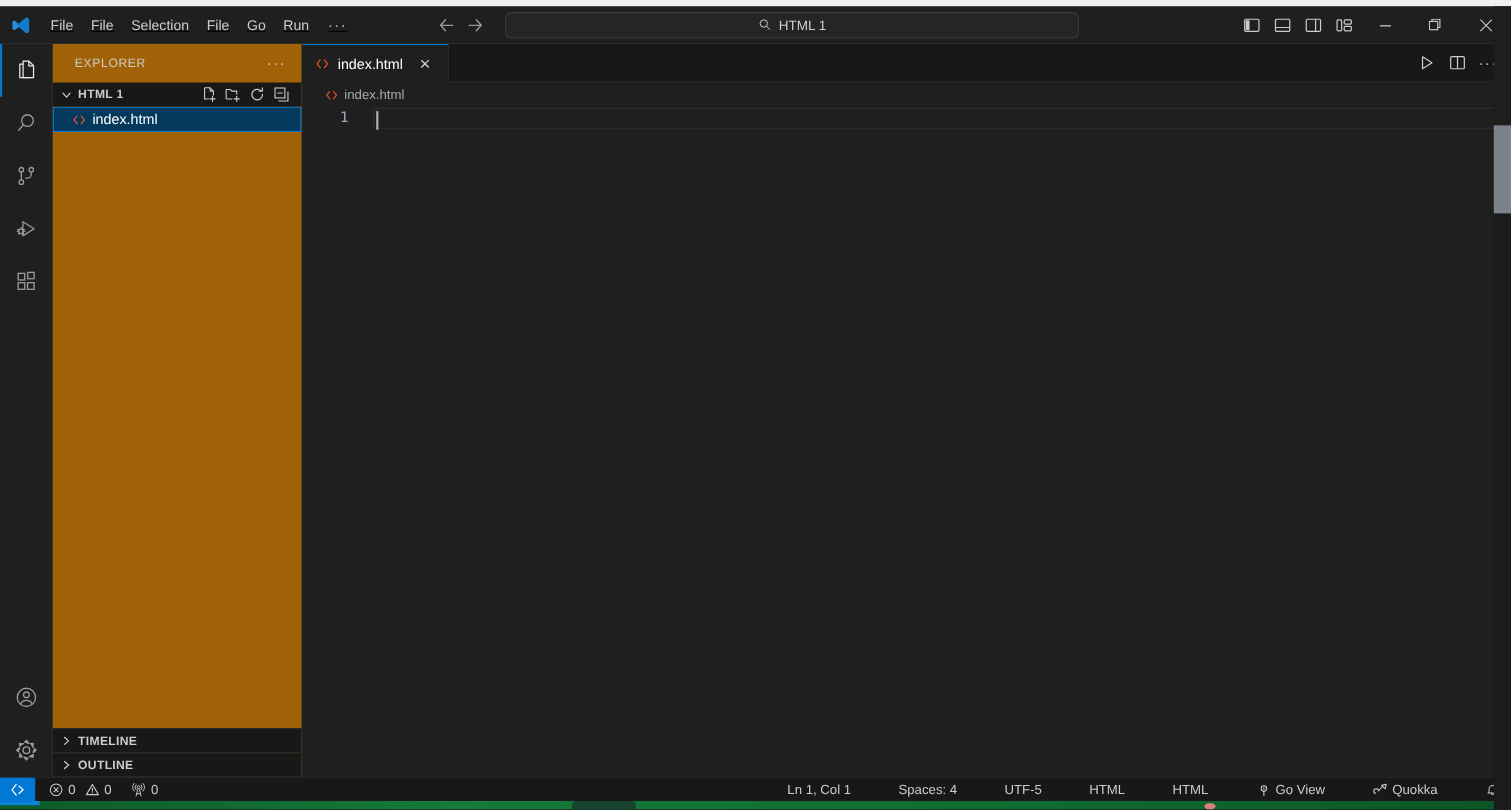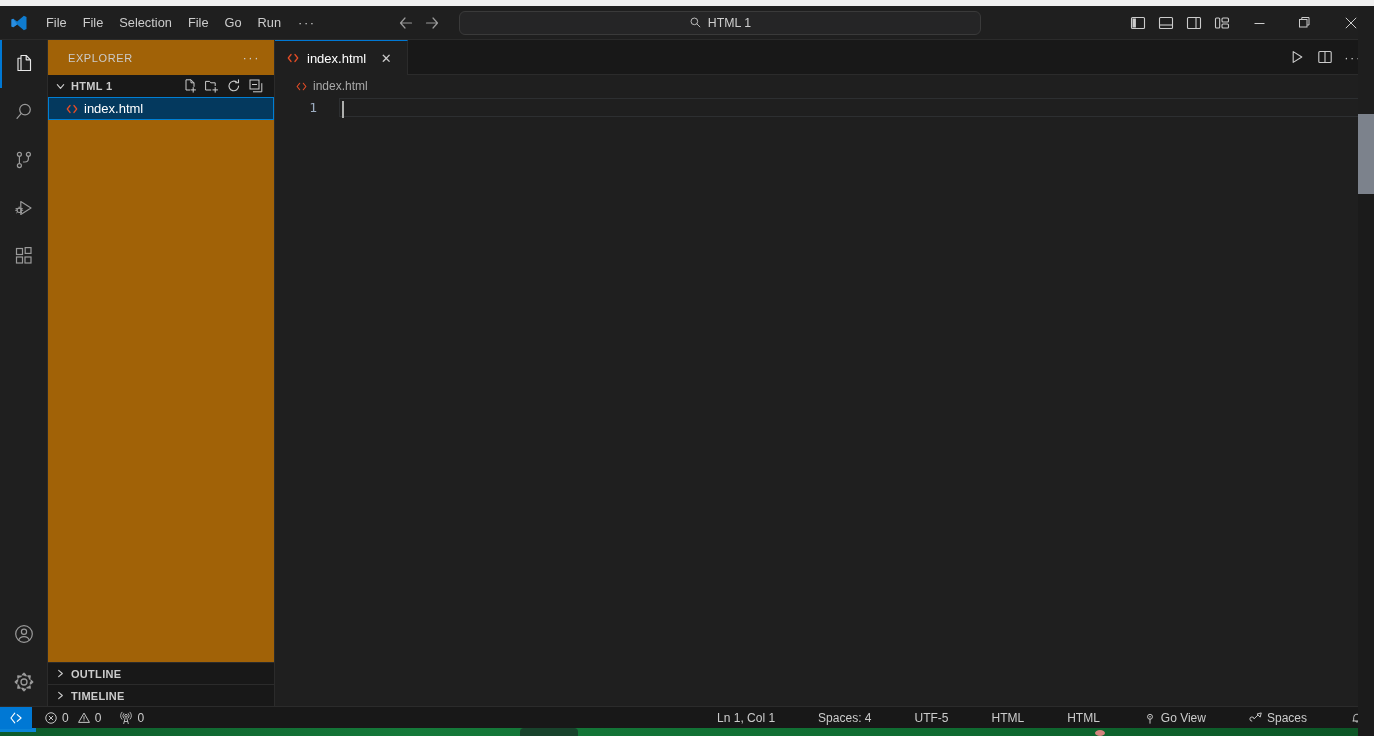--- a/index.html
+++ b/index.html
@@ -38,20 +38,21 @@
     position: absolute; left: 0; top: 6px; width: 1374px; height: 722px;
     background: #1e1e1e;
     display: flex; flex-direction: column;
   }
 
   
   #title-bar {
     height: 34px; min-height: 34px; background: #1f1f1f;
     display: flex; align-items: center; position: relative;
     border-bottom: 1px solid #2b2b2b;
+    text-decoration: underline;
   }
   #app-logo { width: 38px; display: flex; align-items: center; justify-content: center; }
   #menu-bar { display: flex; align-items: center; gap: 0px; }
   .menu-item {
     font-size: 12.8px; color: #cccccc; padding: 4px 8px; border-radius: 3px;
     cursor: default; white-space: nowrap;
   }
   #menu-more { font-size: 13px; color: #cccccc; padding: 2px 9px; letter-spacing: 1.5px; }
 
   #nav-center {
@@ -492,30 +493,30 @@
           <span class="tree-label">index.html</span>
         </div>
       </div>
 
       <div class="section-header bottom-section">
         <span class="twisty">
           <svg width="11" height="11" viewBox="0 0 12 12">
             <path d="M4 2.5 L8 6 L4 9.5" stroke="#cccccc" stroke-width="1.2" fill="none" stroke-linecap="round" stroke-linejoin="round"></path>
           </svg>
         </span>
-        <span class="section-label">OUTLINE</span>
+        <span class="section-label">TIMELINE</span>
       </div>
 
       <div class="section-header bottom-section">
         <span class="twisty">
           <svg width="11" height="11" viewBox="0 0 12 12">
             <path d="M4 2.5 L8 6 L4 9.5" stroke="#cccccc" stroke-width="1.2" fill="none" stroke-linecap="round" stroke-linejoin="round"></path>
           </svg>
         </span>
-        <span class="section-label">TIMELINE</span>
+        <span class="section-label">OUTLINE</span>
       </div>
     </div>
 
     <div id="editor-group">
 
       <div id="tab-bar">
 
 
         <div class="tab active">
           <span>
@@ -635,21 +636,21 @@
         <span>Go View</span>
       </div>
 
       <div class="sb-item">
         <span>
           <svg width="14" height="14" viewBox="0 0 16 16">
             <path d="M3.2 11.6 a2.4 2.4 0 1 1 2.6 -2.6 L10 4.8" stroke="#cccccc" stroke-width="1.1" fill="none" stroke-linecap="round"></path>
             <path d="M9.2 3.4 L12.8 7 L14 2.2 Z" stroke="#cccccc" stroke-width="1.1" fill="none" stroke-linejoin="round"></path>
           </svg>
         </span>
-        <span>Spaces</span>
+        <span>Quokka</span>
       </div>
 
       <div class="sb-item">
         <span>
           <svg width="14" height="14" viewBox="0 0 16 16">
             <path d="M4.2 11.4 V7.4 a3.8 3.8 0 0 1 7.6 0 v4 h1.1 H3.1 Z" stroke="#cccccc" stroke-width="1.05" fill="none" stroke-linejoin="round"></path>
             <path d="M6.6 11.8 a1.5 1.5 0 0 0 2.8 0" stroke="#cccccc" stroke-width="1.05" fill="none" stroke-linecap="round"></path>
           </svg>
         </span>
       </div>

